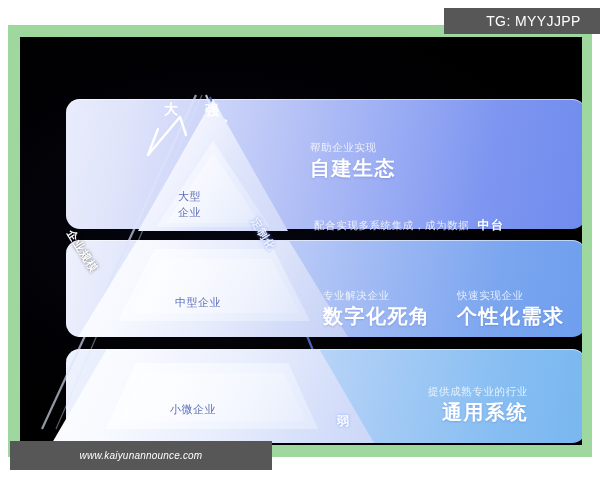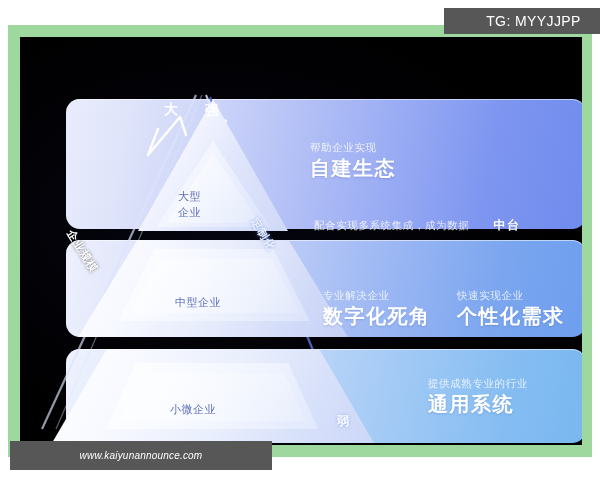--- a/index.html
+++ b/index.html
@@ -243,28 +243,28 @@
     font-size: 20px;
     font-weight: bold;
     letter-spacing: 1.5px;
     white-space: nowrap;
     text-shadow: 0 1px 2px rgba(60,80,170,.25);
   }
   .copy-col { position: absolute; }
 
   #copy-t1 { left: 290px; top: 104px; }
   #copy-t2 { left: 418px; top: 110px; }
-  #copy-t3 { left: 294px; top: 180px; display: flex; align-items: baseline; gap: 24px; }
+  #copy-t3 { left: 294px; top: 180px; display: flex; align-items: baseline; gap: 8px; }
   #copy-t3 .copy-sub { font-size: 10.5px; }
   #copy-t3 .copy-main { font-size: 12px; }
 
   #copy-m1 { left: 303px; top: 252px; }
   #copy-m2 { left: 437px; top: 252px; }
 
-  #copy-b1 { left: 408px; top: 340px; text-align: left; }
+  #copy-b1 { left: 408px; top: 348px; text-align: right; }
 
   
   .apex-char {
     position: absolute;
     color: #ffffff;
     font-size: 14px;
     font-weight: bold;
     letter-spacing: 1px;
   }
   #apex-da   { left: 144px; top: 64px; }

